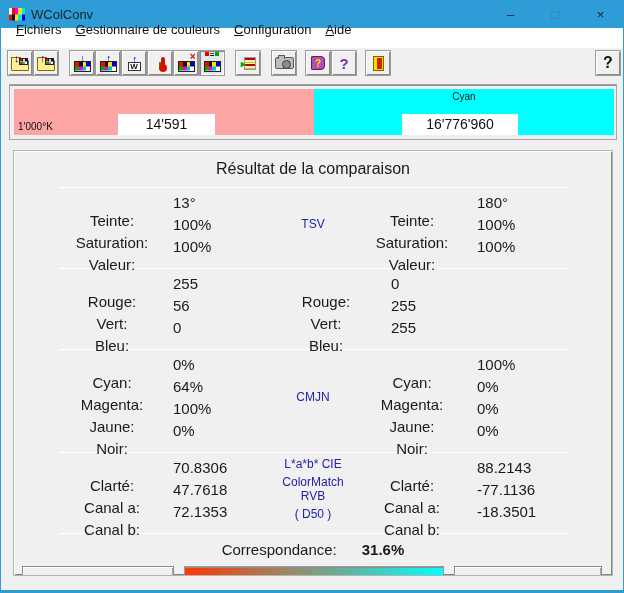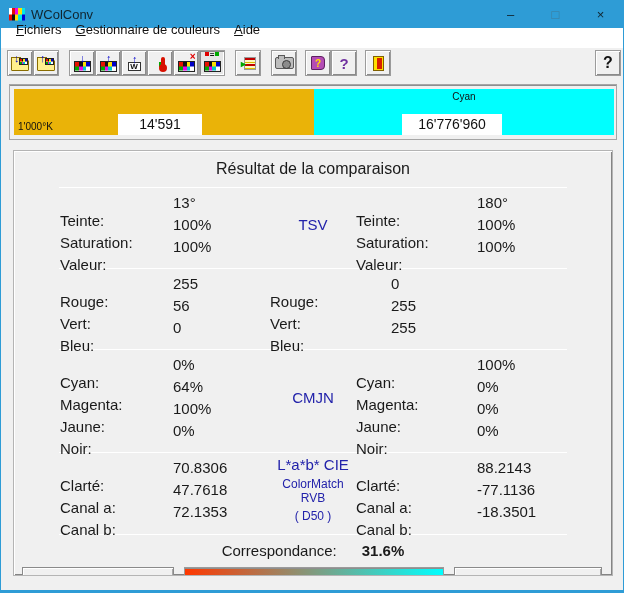--- a/index.html
+++ b/index.html
@@ -95,39 +95,39 @@
   .swatch-panel { position:absolute; left:8px; top:84px; width:608px; height:56px;
        background:#f0f0f0; border:1px solid #a6a6a6; box-shadow: inset 0 1px 0 #8e8e8e; }
   .swatch { position:absolute; top:4px; height:46px; }
   .swatch.left  { left:4px;  width:300px; }
   .swatch.right { left:304px; width:300px; }
   .sw-label { position:absolute; font-size:10px; color:#111; }
   .sw-label.bl { left:4px; bottom:3px; }
   .sw-label.tc { top:2px; left:0; right:0; text-align:center; }
   .sw-value { position:absolute; background:#fff; color:#111; font-size:14px;
               text-align:center; height:21px; line-height:21px; bottom:0; }
-  .sw-value.l { left:104px; width:84px; }
-  .sw-value.r { left:88px; width:100px; }
+  .sw-value.l { left:104px; width:97px; }
+  .sw-value.r { left:88px; width:116px; }
 
   
   .result-panel { position:absolute; left:12px; top:150px; width:600px; height:426px;
        background:#f0f0f0; border:1px solid #b4b4b4;
        box-shadow: inset 1px 1px 0 #ffffff, inset -1px -1px 0 #848484;
        overflow:hidden; }
   .rp-title { text-align:center; font-size:16px; color:#1a1a1a; margin-top:9px; }
   .sep { width:508px; margin:9px auto 0; height:1px; background:#a5a5a5;
          border-bottom:1px solid #fff; }
   .section { display:flex; padding:3px 46px 2px; }
   .col { width:210px; }
   .col.center { flex:1; display:flex; flex-direction:column; justify-content:center;
                 text-align:center; color:#2222aa; }
-  .center-main { font-size:15px; }
+  .center-main { font-size:12px; }
   .center-sub  { font-size:12px; margin-top:4px; }
   .vrow { display:flex; height:22px; align-items:center; font-size:15px; color:#1a1a1a; }
-  .vlbl { width:104px; text-align:left;margin-top:36px; }
+  .vlbl { width:104px; text-align:center;margin-top:36px; }
   .vval { margin-left:9px; }
   .col.right .vlbl { width:112px; }
 
   .corresp { text-align:center; font-size:15px; color:#1a1a1a; margin-top:7px; }
   .corresp b { margin-left:25px; }
 
   .bottom-row { display:flex; align-items:center; margin-top:7px; height:38px; }
   .pbtn { height:37px; background:#f0f0f0; border:1px solid #8a8a8a;
           box-shadow: inset 1px 1px 0 #ffffff, inset -1px -1px 0 #a8a8a8;
           font-size:15px; color:#111; font-family:"Liberation Sans",sans-serif; }
@@ -147,20 +147,21 @@
     <div class="wincontrols">
       <div class="winbtn">–</div>
       <div class="winbtn max">□</div>
       <div class="winbtn">×</div>
     </div>
   </div>
 
   <div class="menubar" id="menubar">
       <span class="menu-item"><u>F</u>ichiers</span>
       <span class="menu-item"><u>G</u>estionnaire de couleurs</span>
+      <span class="menu-item"><u>C</u>onfiguration</span>
       <span class="menu-item"><u>A</u>ide</span>
     </div>
 
   <div class="toolbar">
     <div class="tbtn" style="left:6px">
       <span class="icw folder">
           <span class="arr">↓</span>
           <span class="pal small"></span>
         </span>
     </div>
@@ -233,21 +234,21 @@
     <div class="tbtn" style="left:364px">
       <span class="door"></span>
     </div>
 
     <div class="tbtn" style="left:594px">
       <span class="helpglyph">?</span>
     </div>
   </div>
 
   <div class="swatch-panel">
-    <div class="swatch left" id="swatchLeft" style="background: #eab308; text-decoration: underline;">
+    <div class="swatch left" id="swatchLeft" style="background: #fca5a5; text-decoration: underline;">
       <span class="sw-label bl">1'000°K</span>
       <span class="sw-value l">14'591</span>
     </div>
     <div class="swatch right" id="swatchRight" style="background: rgb(0, 255, 255);">
       <span class="sw-label tc">Cyan</span>
       <span class="sw-value r">16'776'960</span>
     </div>
   </div>
 
   <div class="result-panel">

